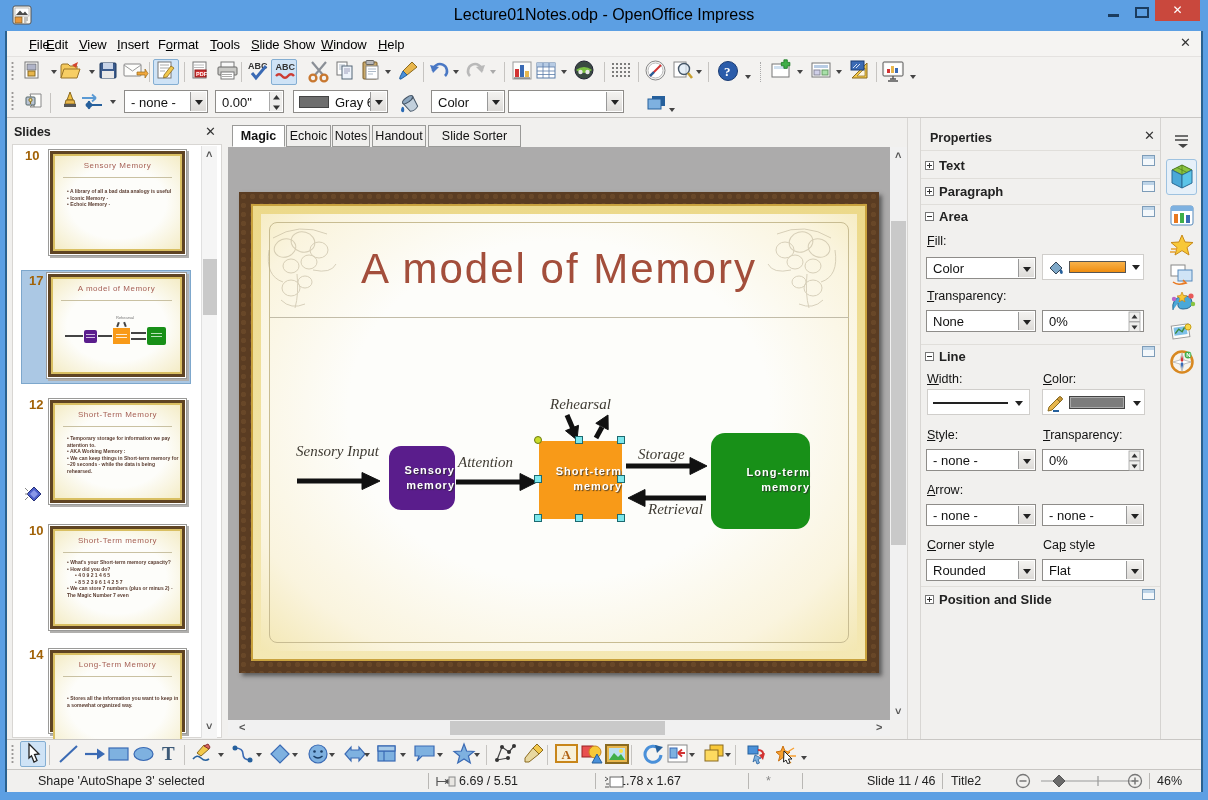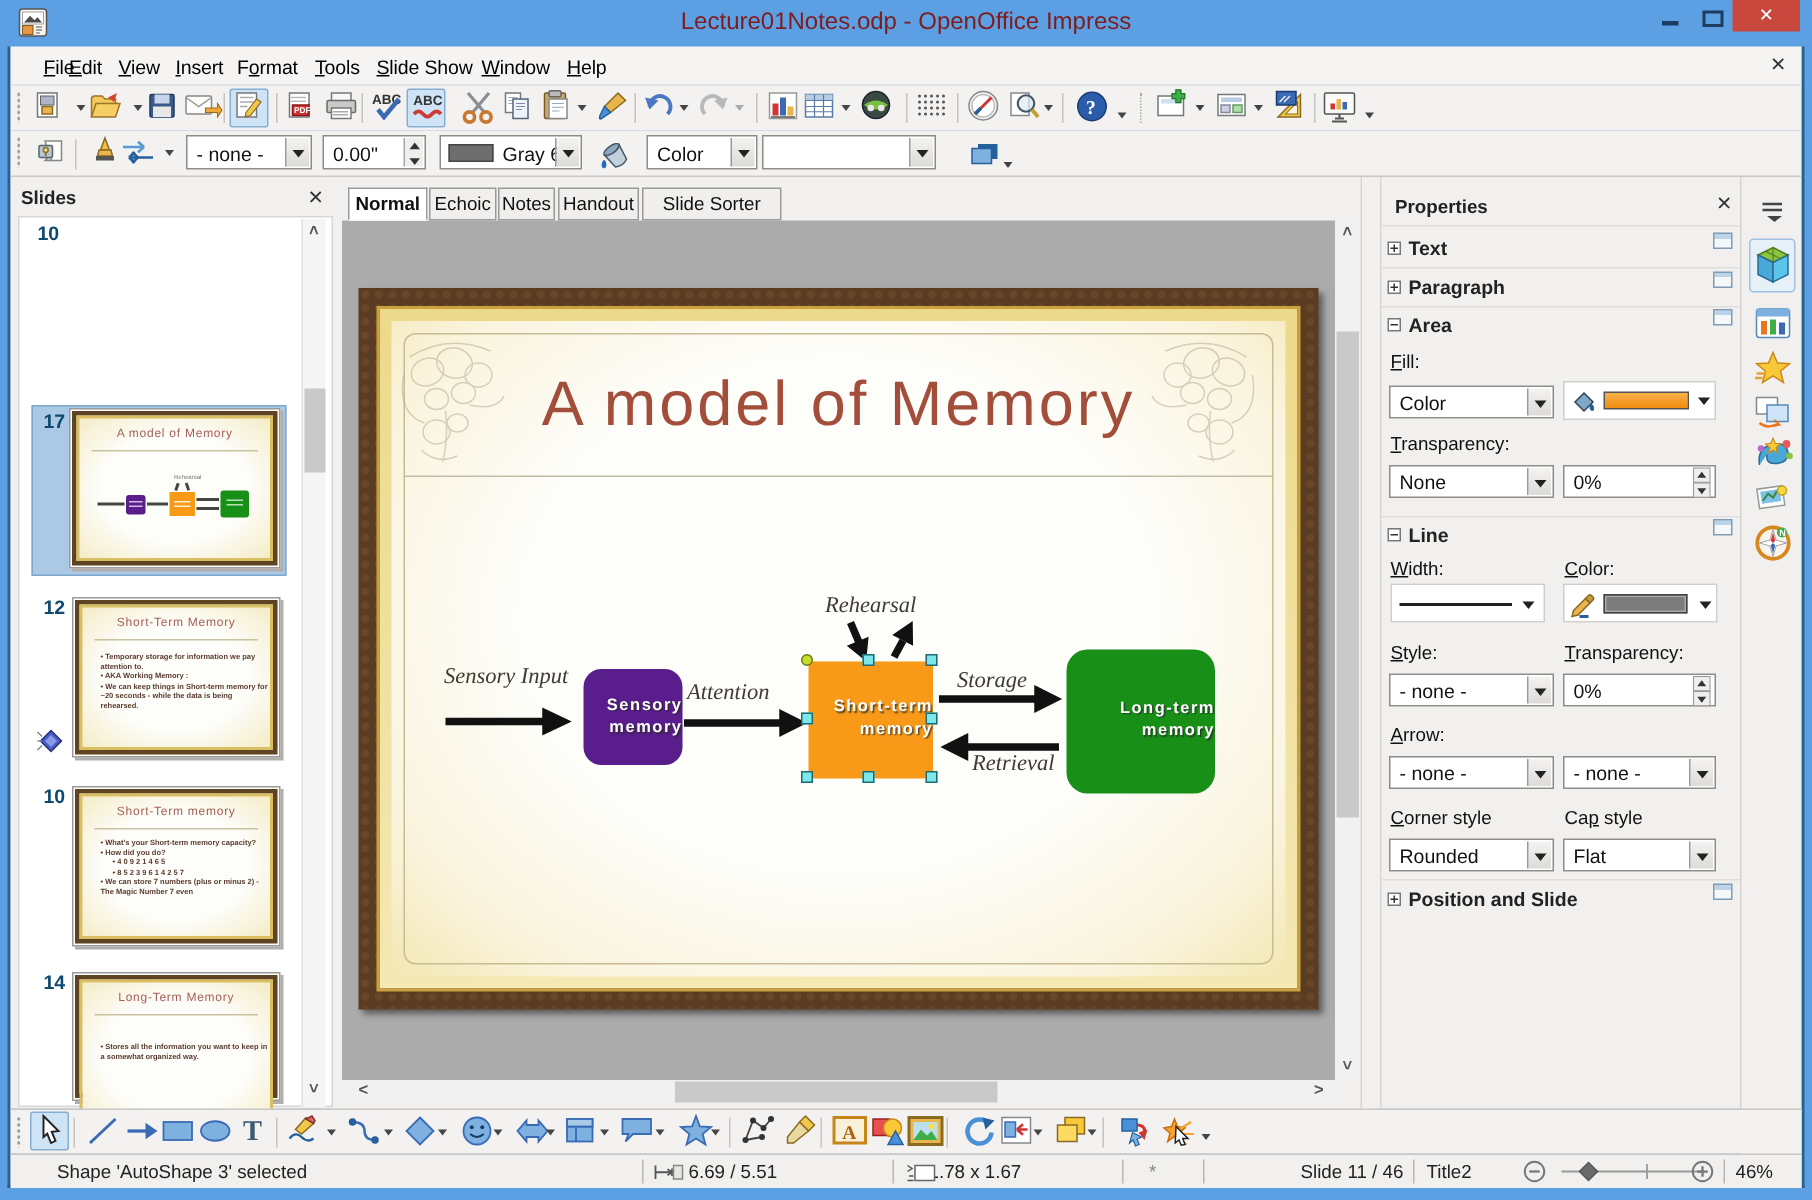--- a/index.html
+++ b/index.html
@@ -1,21 +1,21 @@
 <!DOCTYPE html>
 <html><head>
 <meta charset="utf-8">
 <style>
 * { margin:0; padding:0; box-sizing:border-box; }
 html,body { width:1208px; height:800px; overflow:hidden; }
 body { font-family:"Liberation Sans", sans-serif; position:relative; background:#5c9fe3; }
 .abs { position:absolute; }
 
 #titlebar { left:0; top:0; width:1208px; height:31px; background:#5c9fe3; }
-#titletext { left:0; top:6px; width:1208px; text-align:center; font-size:16px; color:#7f1d1d; }
+#titletext { left:0; top:6px; width:1208px; text-align:center; font-size:16px; color:#000000; }
 #borderL { left:5px; top:31px; width:2px; height:761px; background:#2a618f; }
 #borderR { left:1201px; top:31px; width:2px; height:761px; background:#2a618f; }
 #borderB { left:5px; top:790px; width:1198px; height:2px; background:#2a618f; }
 #closebtn { left:1155px; top:0px; width:45px; height:21px; background:#c9483d; }
 #closebtn div { position:absolute; left:0; top:3px; width:45px; text-align:center; color:#fff; font-size:12px; }
 
 #menubar { left:7px; top:31px; width:1194px; height:26px; background:#f5f4f2; border-bottom:1px solid #e4e2e0; }
 #menubar span { position:absolute; top:6px; font-size:13px; color:#000; letter-spacing:-0.1px; }
 #menubar u { text-decoration:underline; }
 
@@ -31,21 +31,21 @@
 .combo .txt { position:absolute; left:6px; top:4px; }
 .vbtn { position:absolute; right:1px; top:1px; bottom:1px; width:16px; background:linear-gradient(#f4f3f1,#dddbd8); border-left:1px solid #999; }
 .vbtn:after { content:""; position:absolute; left:4px; top:8px; width:0; height:0; border-left:4px solid transparent; border-right:4px solid transparent; border-top:5px solid #222; }
 .spin { position:absolute; right:1px; top:1px; bottom:1px; width:13px; background:#efeeec; border-left:1px solid #aaa; }
 
 #lpanel { left:7px; top:118px; width:215px; height:621px; background:#f1f0ee; }
 #lhead { position:absolute; left:0; top:0; width:215px; height:26px; }
 #lhead .t { position:absolute; left:7px; top:7px; font-size:12.5px; font-weight:bold; color:#222; }
 #lhead .x { position:absolute; left:198px; top:6px; font-size:13px; color:#333; }
 #llist { position:absolute; left:5px; top:26px; width:210px; height:594px; background:#fff; border:1px solid #d8d6d3; }
-.snum { position:absolute; font-size:13px; font-weight:bold; color:#0c4a6e; }
+.snum { position:absolute; font-size:13px; font-weight:bold; color:#a16207; }
 .thumb { position:absolute; left:35px; width:139px; height:107px; background:#fff; border:1px solid #9a9a98; box-shadow:2px 2px 0 #b0afad; }
 .tinner { position:absolute; left:1px; top:1px; right:1px; bottom:1px; border:3px solid #5f4423; background:#f8f3e2; }
 .tgold { position:absolute; left:0px; top:0px; right:0px; bottom:0px; border:2px solid #d9bf62; background:radial-gradient(ellipse at center, #fdfdfa 55%, #f4ecc6 100%); }
 .ttitle { position:absolute; left:0; top:5px; width:100%; text-align:center; font-size:8px; color:#a66055; letter-spacing:0.5px; }
 .tline { position:absolute; left:8px; right:8px; top:21px; height:1px; background:#c9c1a2; }
 .tbul { position:absolute; font-size:5px; color:#5a3c30; line-height:6.5px; font-weight:bold; }
 #sel11 { position:absolute; left:8px; top:125px; width:170px; height:114px; background:#abc8e4; border:1px solid #7da7cc; }
 
 #lsb { position:absolute; left:188px; top:1px; width:16px; height:592px; background:#f5f5f5; border-left:1px solid #e0e0e0; }
 
@@ -376,20 +376,29 @@
 </div>
 
 <div class="abs" id="lpanel">
   <div id="lhead">
       <span class="t">Slides</span>
       <span class="x">✕</span>
     </div>
   <div id="llist">
     <div id="sel11"></div>
     <span class="snum" style="left:12px;top:3px">10</span>
+    <div class="thumb" style="top:4px">
+      <div class="tinner">
+          <div class="tgold">
+        <div class="ttitle">Sensory Memory</div>
+            <div class="tline"></div>
+        <div class="tbul" style="left:12px;top:32px">• A library of all a bad data analogy is useful<br>• Iconic Memory ·<br>• Echoic Memory ·</div>
+      </div>
+        </div>
+    </div>
     <span class="snum" style="left:16px;top:128px">17</span>
     <div class="thumb" style="left:33px;top:127px;width:141px">
       <div class="tinner">
           <div class="tgold">
         <div class="ttitle">A model of Memory</div>
             <div class="tline"></div>
         <div id="minidiag">
           <div style="position:absolute;left:12px;top:56px;width:18px;height:1.5px;background:#444"></div>
           <div style="position:absolute;left:31px;top:51px;width:13px;height:13px;background:#5a1d8c;border-radius:2px"></div>
           <div style="position:absolute;left:45px;top:56px;width:14px;height:1.5px;background:#444"></div>
@@ -448,21 +457,21 @@
     <div id="lsb">
       <div class="sbarr" style="left:4px;top:2px">˄</div>
       <div class="sbthumb" style="left:1px;top:113px;width:14px;height:56px"></div>
       <div class="sbarr" style="left:4px;top:574px">˅</div>
     </div>
   </div>
 </div>
 
 <div class="abs" style="left:222px;top:118px;width:698px;height:622px;background:#f1f0ee"></div>
 <div class="abs" id="tabbar">
-  <div class="tab act" style="left:10px;width:53px">Normal</div>
+  <div class="tab act" style="left:10px;width:53px">Magic</div>
   <div class="tab" style="left:64px;width:45px">Echoic</div>
   <div class="tab" style="left:110px;width:38px">Notes</div>
   <div class="tab" style="left:150px;width:54px">Handout</div>
   <div class="tab" style="left:206px;width:93px">Slide Sorter</div>
 </div>
 <div class="abs" id="canvas"></div>
 <div class="abs" id="vsb">
   <div class="sbarr" style="left:5px;top:2px">˄</div>
   <div class="sbthumb" style="left:1px;top:74px;width:15px;height:324px"></div>
   <div class="sbarr" style="left:5px;top:558px">˅</div>

